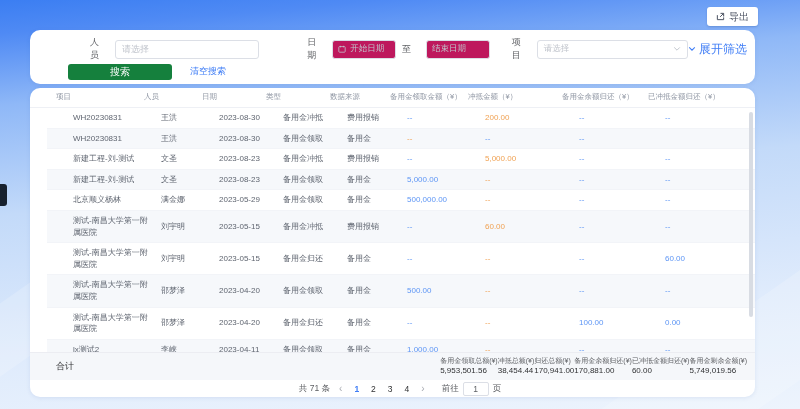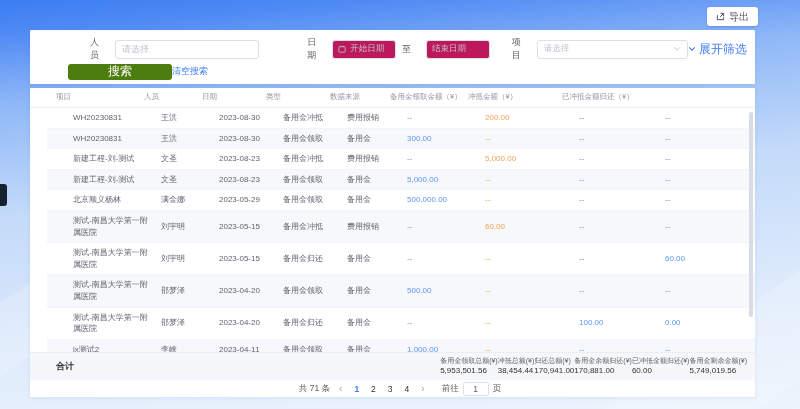--- a/index.html
+++ b/index.html
@@ -17,21 +17,21 @@
   .page-title { position:absolute; left:36px; top:9px; font-size:12px; font-weight:bold; color:#4c1d95; letter-spacing:.5px;margin-top:37px; }
   .export-btn { position:absolute; right:42px; top:7px; height:19px; background:#ffffff; border-radius:3px;
     display:flex; align-items:center; gap:4px; padding:0 9px; font-size:10px; color:#4a5160; cursor:pointer;
     box-shadow:0 1px 2px rgba(20,60,140,.25); }
   .export-btn svg { display:block; }
 
   
   .drawer-handle { position:absolute; left:0; top:184px; width:7px; height:22px; background:#17212e; border-radius:0 3px 3px 0; }
 
   
-  .card { position:absolute; left:30px; width:725px; background:#ffffff; border-radius:1px; box-shadow:0 1px 4px rgba(40,80,160,.10); }
+  .card { position:absolute; left:30px; width:725px; background:#ffffff; border-radius:10px; box-shadow:0 1px 4px rgba(40,80,160,.10); }
   .filter-card { top:30px; height:54px; }
   .table-card { top:88px; height:309px; overflow:hidden; }
 
   
   .f-row1 { position:absolute; top:9px; left:0; right:0; height:20px; display:flex; align-items:center; }
   .f-label { font-size:9px; color:#606266; }
   .inp { border:1px solid #dcdfe6; border-radius:3px; height:19px; font-size:9px; color:#606266;
     font-family:"Liberation Sans",sans-serif; padding:0 6px; outline:none; background:#fff; }
   .inp::placeholder { color:#c0c4cc; }
   .person-label { margin-left:60px; }
@@ -39,42 +39,42 @@
   .date-label { margin-left:48px; }
   .date-box { margin-left:9px; width:70px; height:19px; border:1px solid #dcdfe6; border-radius:3px;
     display:flex; align-items:center; gap:4px; padding:0 5px; font-size:8.5px; color:#c0c4cc; background:#be185d; }
   .date-to { margin:0 6px; font-size:9px; color:#606266; }
   .proj-label { margin-left:22px; }
   .select-box { margin-left:9px; width:168px; height:19px; border:1px solid #dcdfe6; border-radius:3px;
     display:flex; align-items:center; justify-content:space-between; padding:0 6px; font-size:8.5px; color:#c0c4cc; background:#fff; }
   .expand-link { margin-left:auto; margin-right:8px; display:flex; align-items:center; gap:3px;
     font-size:12px; color:#3f7df6; cursor:pointer; white-space:nowrap; }
   .f-row2 { position:absolute; top:33px; left:0; height:17px; display:flex; align-items:center; }
-  .search-btn { margin-left:38px; width:104px; height:16px; background:#4d7c0f; color:#fff; font-size:12px;
+  .search-btn { margin-left:38px; width:104px; height:16px; background:#15803d; color:#fff; font-size:10px;
     border:none; border-radius:3px; display:flex; align-items:center; justify-content:center; cursor:pointer;
     font-family:"Liberation Sans",sans-serif; }
-  .clear-link { font-size:9px; color:#3f7df6; cursor:pointer; }
+  .clear-link { margin-left:18px; font-size:9px; color:#3f7df6; cursor:pointer; }
 
   
   .t-grid { display:grid; grid-template-columns:88px 58px 64px 64px 60px 78px 94px 86px 92px; padding-left:26px; }
   .t-head { position:absolute; top:0; left:0; right:0; height:20px; align-items:center; border-bottom:1px solid #eef0f5; }
   .t-head .t-cell { font-size:7.5px; color:#8f96a3; }
   .t-body { position:absolute; top:20px; left:0; right:0; height:244px; overflow:hidden;padding-left:17px; }
   .t-row { align-items:center; border-bottom:1px solid #f2f4f8; }
   .t-row:nth-child(even) { background:#f6f8fb; }
   .t-cell { font-size:8px; line-height:1.45; padding:4px 6px 4px 0; color:#5f6570; word-break:break-all; }
   .c-blue { color:#5e96f5; }
   .c-orange { color:#f0a254; }
   .t-scrollbar { position:absolute; right:2px; top:24px; width:4px; height:236px; }
   .t-scroll-thumb { width:4px; height:205px; background:#d8dce3; border-radius:2px; }
 
   
   .t-summary { position:absolute; top:264px; left:0; right:0; height:28px; background:#f5f7fa;
     display:flex; align-items:center; border-top:1px solid #ecedf2; }
-  .sum-label { margin-left:26px; font-size:9px; color:#303133; font-weight:bold; }
+  .sum-label { margin-left:26px; font-size:9px; color:#303133; font-weight:normal; }
   .sum-items { margin-left:auto; margin-right:8px; display:flex; gap:0;justify-content:flex-end; }
   .sum-item { display:flex; flex-direction:column; justify-content:center; line-height:1.35; }
   .sum-item .k { font-size:7px; color:#606266; }
   .sum-item .v { font-size:8px; color:#303133; }
 
   
   .t-pager { position:absolute; top:292px; left:0; right:0; height:17px; display:flex; align-items:center; justify-content:center; gap:7px;padding-left:15px; }
   .pg-total { font-size:8.5px; color:#606266; }
   .pg-arrow { font-size:10px; color:#a8abb2; cursor:pointer; line-height:1; padding:0 2px; }
   .pg-num { font-size:8.5px; color:#303133; cursor:pointer; padding:0 3px; }
@@ -149,41 +149,41 @@
 
 <div class="card table-card">
   <div class="t-grid t-head" id="t-head">
       <div class="t-cell">项目</div>
       <div class="t-cell">人员</div>
       <div class="t-cell">日期</div>
       <div class="t-cell">类型</div>
       <div class="t-cell">数据来源</div>
       <div class="t-cell">备用金领取金额（¥）</div>
       <div class="t-cell">冲抵金额（¥）</div>
+      <div class="t-cell">备用金余额归还（¥）</div>
       <div class="t-cell">已冲抵金额归还（¥）</div>
     </div>
   <div class="t-body" id="t-body">
       <div class="t-grid t-row">
         <div class="t-cell">WH20230831</div>
         <div class="t-cell">王洪</div>
         <div class="t-cell">2023-08-30</div>
         <div class="t-cell">备用金冲抵</div>
         <div class="t-cell">费用报销</div>
         <div class="t-cell c-blue">--</div>
         <div class="t-cell c-orange">200.00</div>
         <div class="t-cell c-blue">--</div>
         <div class="t-cell c-blue">--</div>
       </div>
       <div class="t-grid t-row">
         <div class="t-cell">WH20230831</div>
         <div class="t-cell">王洪</div>
         <div class="t-cell">2023-08-30</div>
         <div class="t-cell">备用金领取</div>
         <div class="t-cell">备用金</div>
-        <div class="t-cell c-blue">300.00</div>
         <div class="t-cell c-orange">--</div>
         <div class="t-cell c-blue">--</div>
         <div class="t-cell c-blue">--</div>
       </div>
       <div class="t-grid t-row">
         <div class="t-cell">新建工程-刘-测试</div>
         <div class="t-cell">文圣</div>
         <div class="t-cell">2023-08-23</div>
         <div class="t-cell">备用金冲抵</div>
         <div class="t-cell">费用报销</div>

